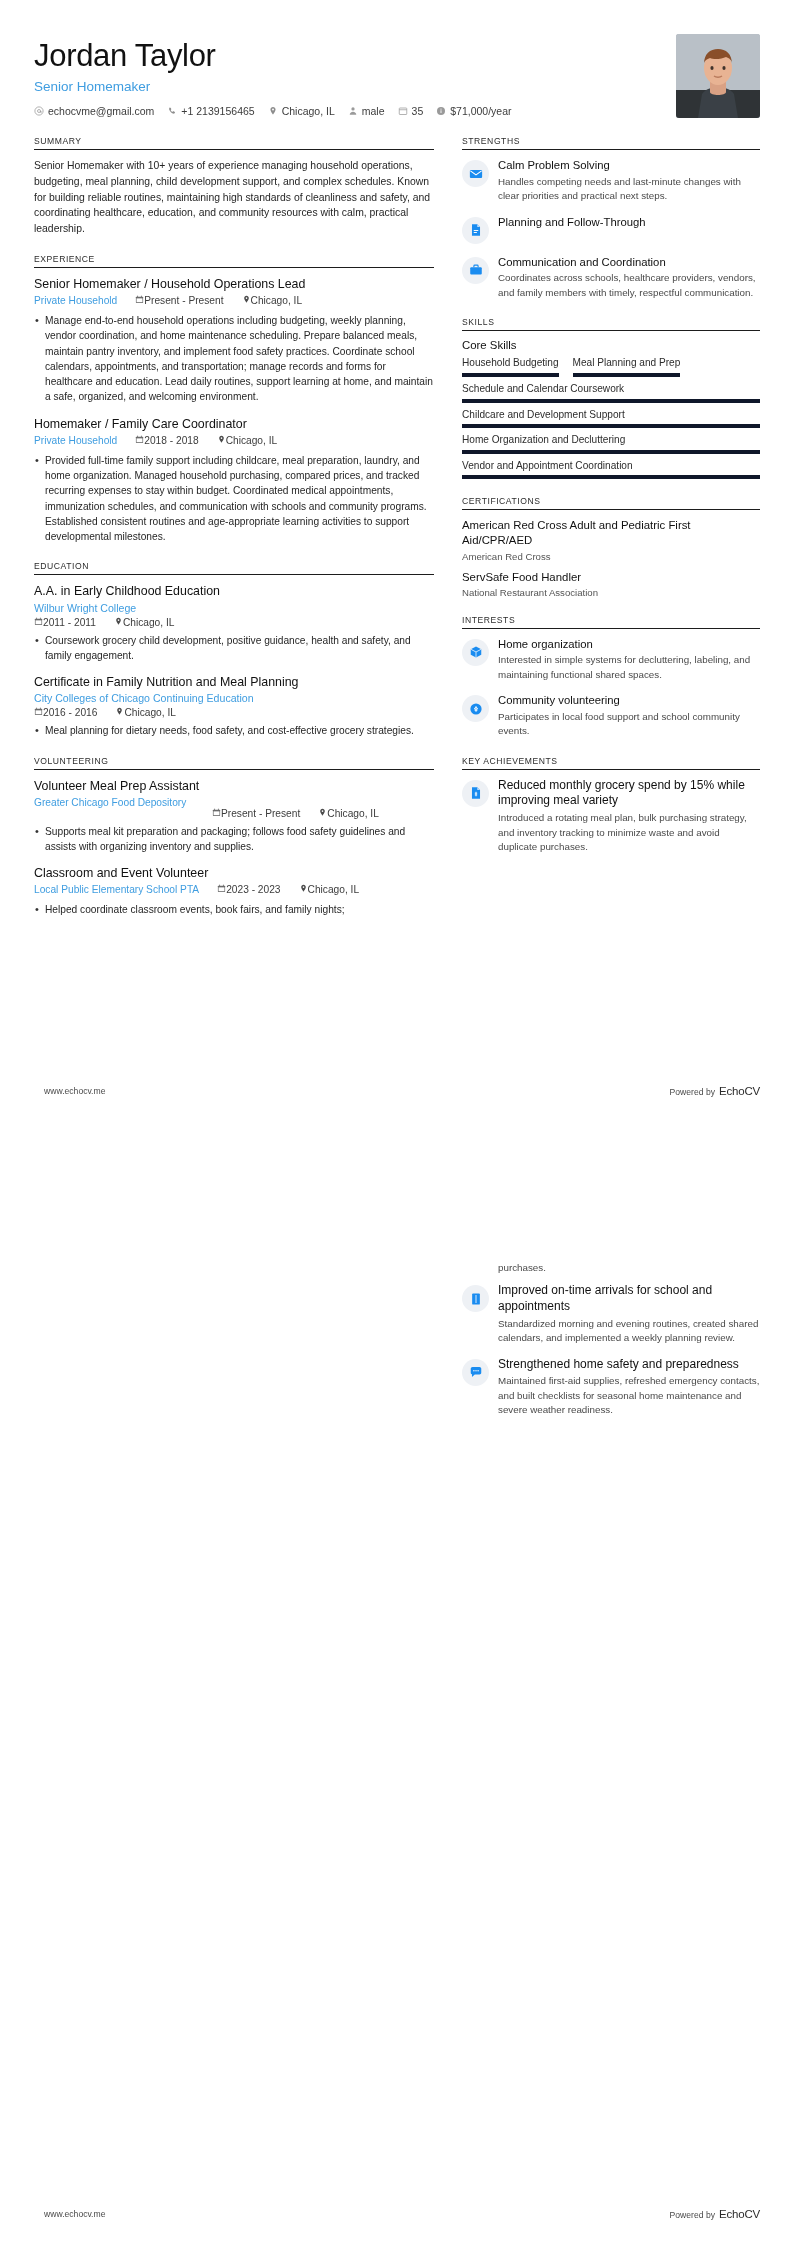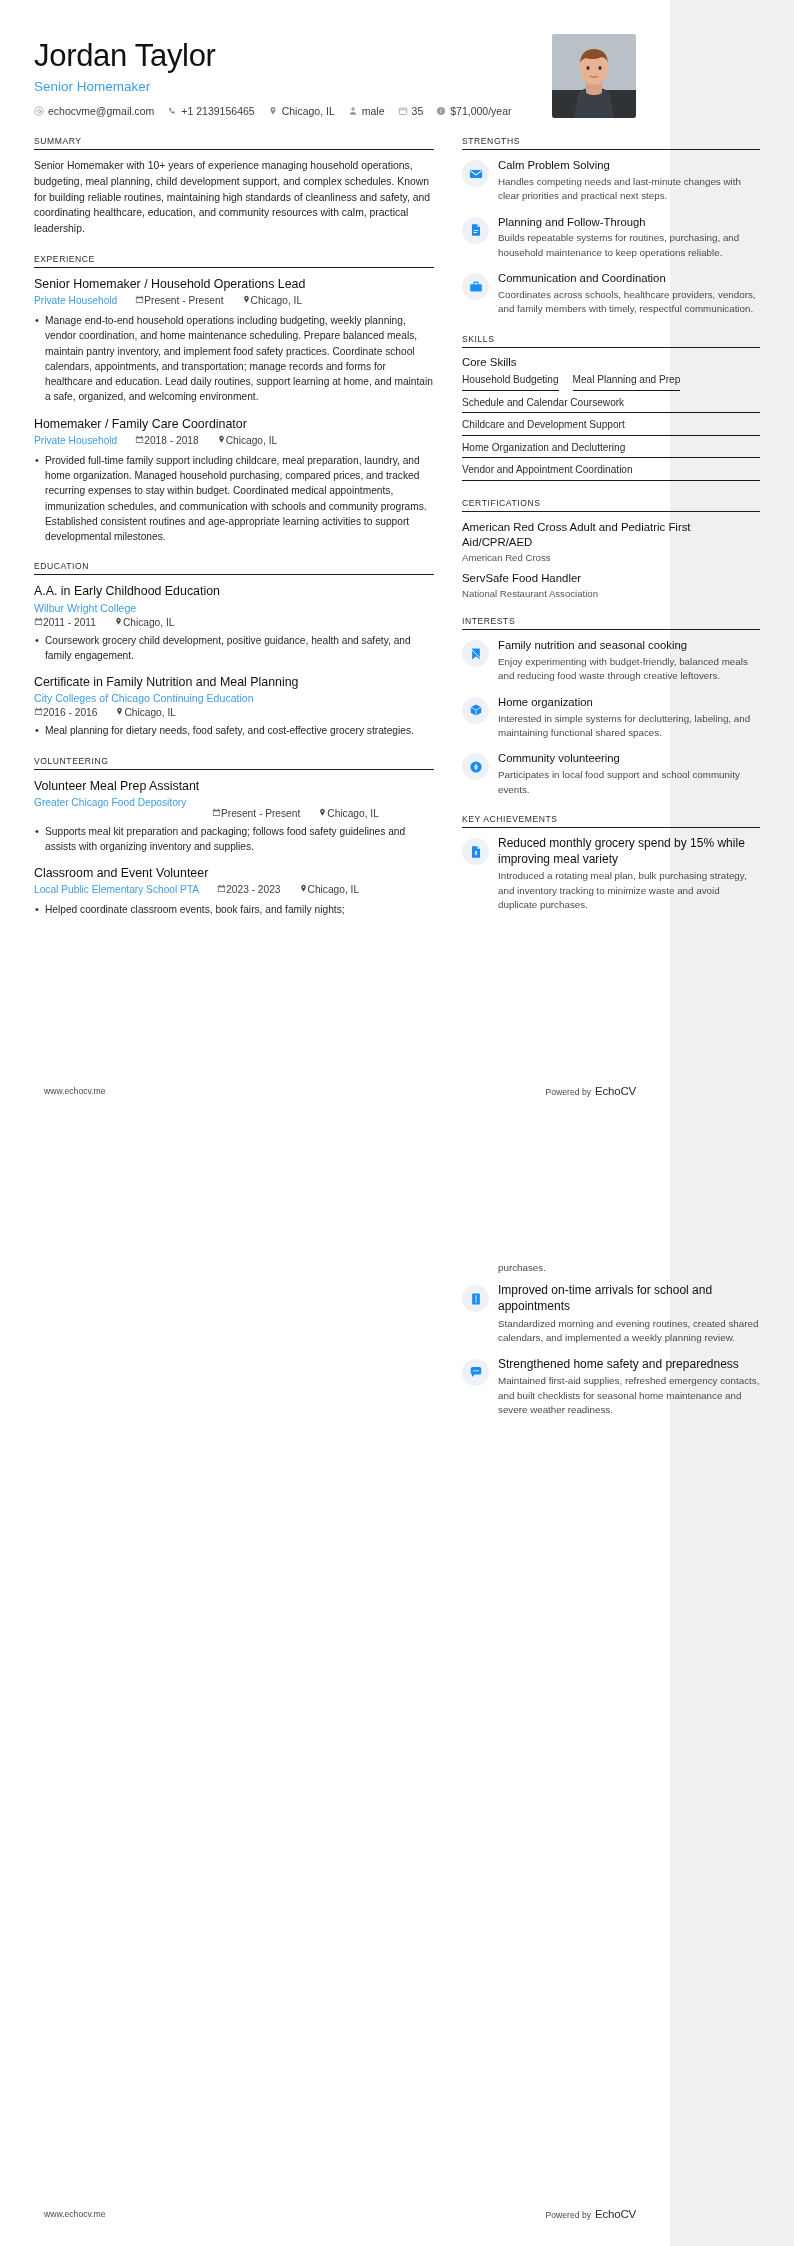--- a/index.html
+++ b/index.html
@@ -3,21 +3,21 @@
 <meta charset="utf-8">
 <style>
   * { box-sizing: border-box; margin: 0; padding: 0; }
   html, body {
     width: 794px;
     background: #f0f0f0;
     font-family: "Liberation Sans", sans-serif;
     color: #1a1a1a;
   }
   .page {
-    width: 670px;
+    width: 794px;
     background: #ffffff;
     position: relative;
     padding: 34px 34px 0 34px;
   }
   .page-1 { height: 1123px; }
   .page-2 { height: 1123px; }
 
   
   .header {
     display: flex;
@@ -141,21 +141,21 @@
     line-height: 1.48;
     color: #4a4a4a;
   }
 
   
   .skills-group-name { font-size: 11.4px; color: #111; margin-bottom: 5px; }
   .skill-list { display: flex; flex-wrap: wrap; gap: 5px 14px; }
   .skill-item {
     font-size: 10.1px;
     color: #2c2c2c;
-    border-bottom: 1px solid #0f172a;
+    border-bottom: 4px solid #0f172a;
     padding-bottom: 3px;
     line-height: 1.35;
   }
   .skill-row-full { width: 100%; }
 
   
   .cert { margin-bottom: 8px; }
   .cert-name { font-size: 11.4px; color: #111; line-height: 1.32; }
   .cert-issuer { font-size: 9.6px; color: #555; margin-top: 2px; }
 
@@ -471,21 +471,20 @@
           <span class="icon-badge">
             <svg width="14" height="14" viewBox="0 0 16 16">
                 <path d="M3.4 1.4h6l3.2 3.2v10H3.4z" fill="#1a8cf0"></path>
                 <path d="M9.4 1.4v3.2h3.2z" fill="#bcdcfb"></path>
                 <rect x="5.4" y="8" width="5.2" height="1.1" fill="#fff"></rect>
                 <rect x="5.4" y="10.3" width="3.6" height="1.1" fill="#fff"></rect>
               </svg>
           </span>
           <span class="icon-body">
             <span class="icon-head" style="display:block;">Planning and Follow-Through</span>
-            <span class="icon-desc" style="display:block;">Builds repeatable systems for routines, purchasing, and household maintenance to keep operations reliable.</span>
           </span>
         </div>
 
         <div class="icon-row">
           <span class="icon-badge">
             <svg width="14" height="14" viewBox="0 0 16 16">
                 <rect x="1.4" y="4.8" width="13.2" height="8.4" rx="1.2" fill="#1a8cf0"></rect>
                 <path d="M5.6 4.8V3.4c0-.6.5-1 1-1h2.8c.5 0 1 .4 1 1v1.4" fill="none" stroke="#1a8cf0" stroke-width="1.3"></path>
               </svg>
           </span>
@@ -520,32 +519,20 @@
         <div class="cert">
           <div class="cert-name">ServSafe Food Handler</div>
           <div class="cert-issuer">National Restaurant Association</div>
         </div>
       </div>
 
       <div class="section">
         <div class="section-title">INTERESTS</div>
         <div class="section-rule"></div>
 
-        <div class="icon-row">
-          <span class="icon-badge">
-            <svg width="14" height="14" viewBox="0 0 16 16">
-                <path d="M3.6 1.8h8.8v12.4L8 10.6l-4.4 3.6z" fill="#1a8cf0"></path>
-                <path d="M2.4 2.2l11.2 11.4" stroke="#eef1f5" stroke-width="1.1"></path>
-              </svg>
-          </span>
-          <span class="icon-body">
-            <span class="icon-head" style="display:block;">Family nutrition and seasonal cooking</span>
-            <span class="icon-desc" style="display:block;">Enjoy experimenting with budget-friendly, balanced meals and reducing food waste through creative leftovers.</span>
-          </span>
-        </div>
 
         <div class="icon-row">
           <span class="icon-badge">
             <svg width="14" height="14" viewBox="0 0 16 16">
                 <path d="M8 1.6l6 3.2v6.4L8 14.4 2 11.2V4.8z" fill="#1a8cf0"></path>
                 <path d="M2 4.8L8 8l6-3.2M8 8v6.4" stroke="#cfe6fc" stroke-width="1.1" fill="none"></path>
               </svg>
           </span>
           <span class="icon-body">
             <span class="icon-head" style="display:block;">Home organization</span>

